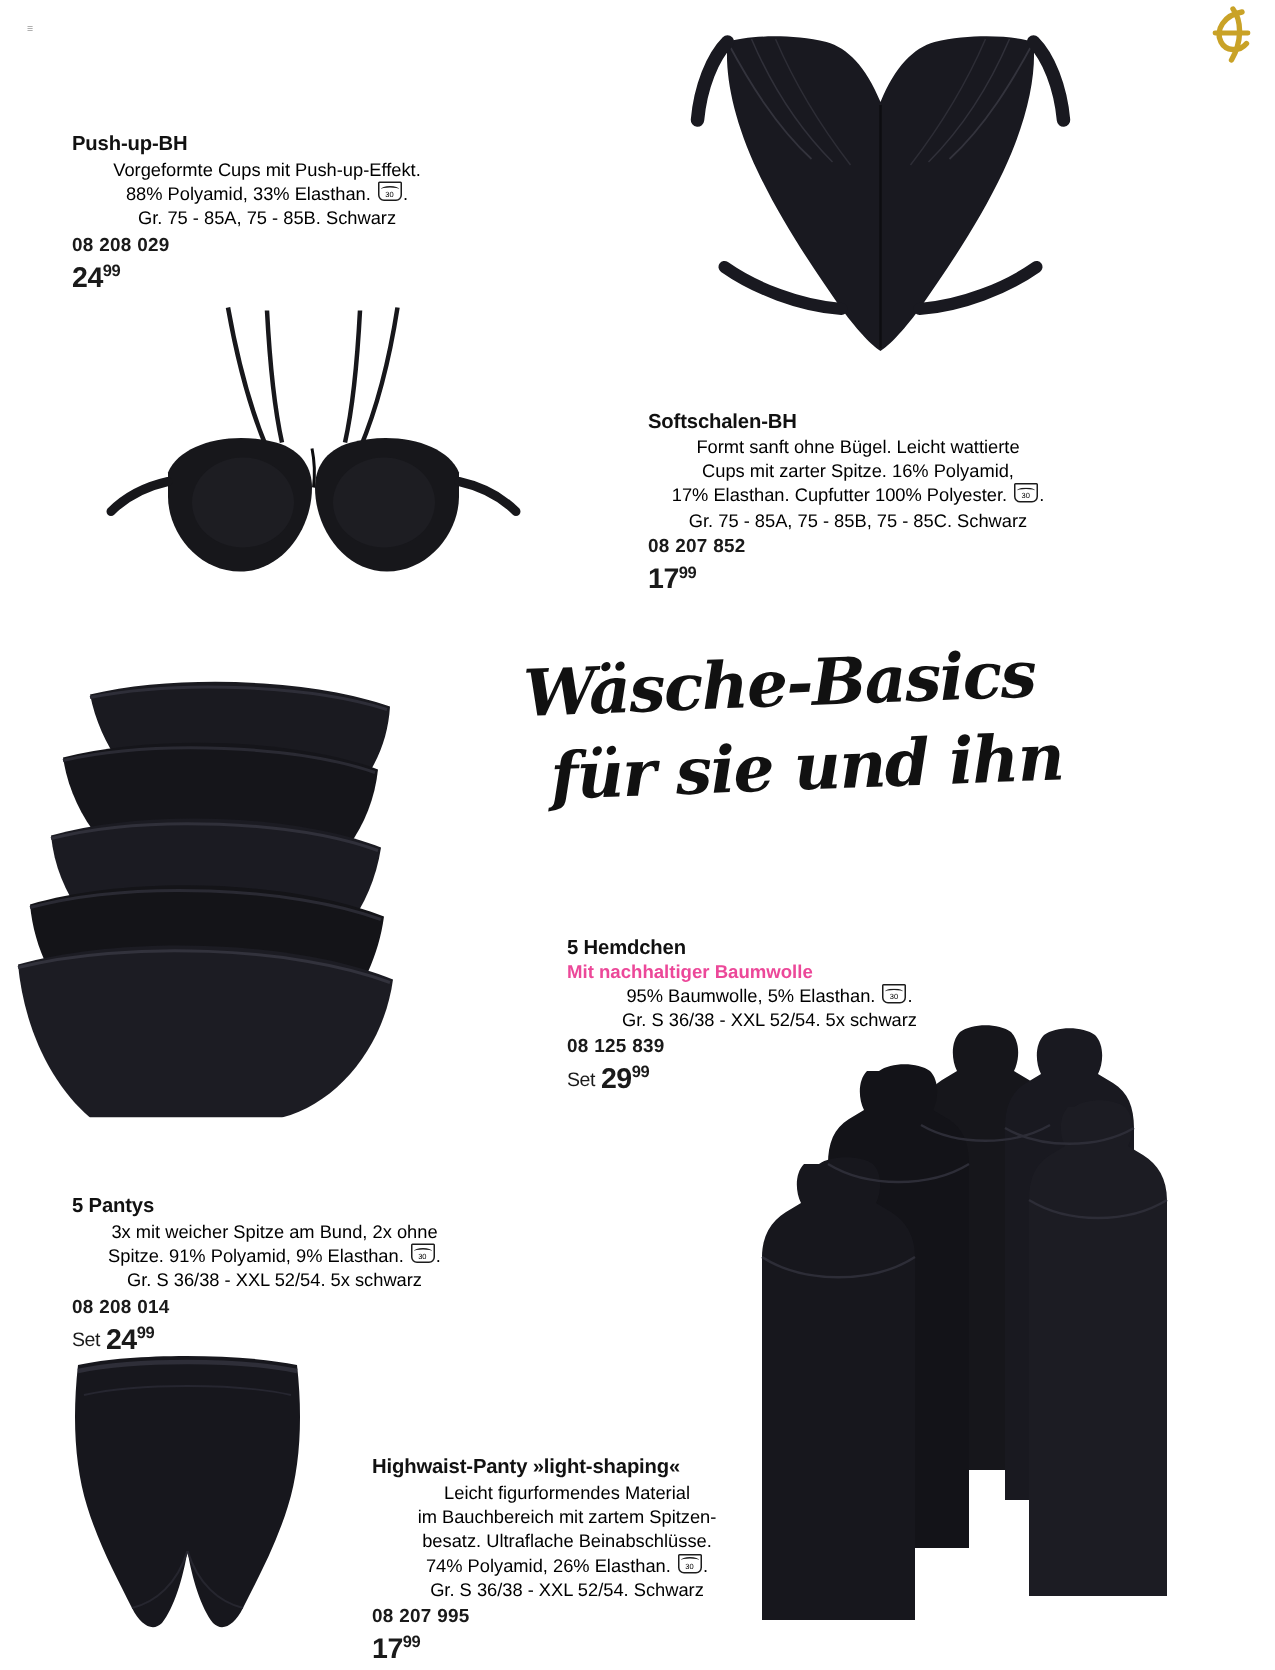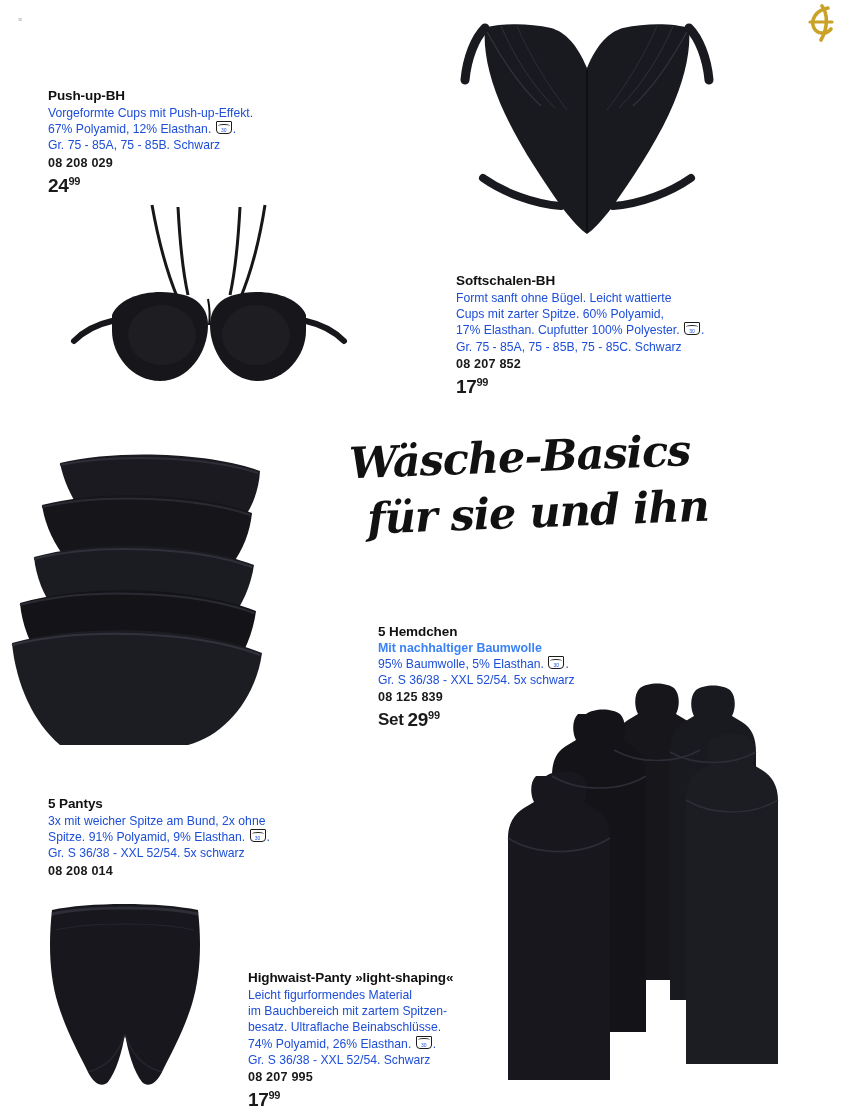--- a/index.html
+++ b/index.html
@@ -26,50 +26,51 @@
     position: absolute;
   }
   .title {
     font-weight: bold;
     font-size: 13.5px;
     letter-spacing: -0.1px;
     margin-bottom: 2px;
     color: #111;
   }
   .green {
-    color: #3b82f6;
+    color: #ec4899;
     font-weight: bold;
     font-size: 12.4px;
     margin-bottom: 1px;
   }
   .desc {
     font-size: 12.2px;
     line-height: 16.2px;
-    color: #1d4ed8;
+    color: #000000;
+    text-align: center;
   }
   .artnr {
     font-weight: bold;
     font-size: 12.6px;
     margin-top: 2px;
     letter-spacing: 0.2px;
   }
   .price {
     margin-top: 5px;
     font-size: 19px;
     font-weight: bold;
     letter-spacing: -0.3px;
   }
   .price .cents {
     font-size: 11px;
     vertical-align: super;
     font-weight: bold;
   }
   .price .setlabel {
-    font-size: 17px;
-    font-weight: bold;
+    font-size: 13px;
+    font-weight: normal;
     margin-right: 4px;
     vertical-align: 2px;
   }
   .wash {
     display: inline-block;
     width: 14px;
     height: 11px;
     border: 1.2px solid #1c1c1c;
     border-radius: 1px 1px 4px 4px;
     position: relative;
@@ -249,35 +250,35 @@
       <path d="M46 30 C82 22, 148 22, 184 30" fill="none" stroke="#262630" stroke-width="1.2"></path>
       <path d="M78 172 C94 168, 108 156, 115 134" fill="none" stroke="#26262f" stroke-width="1.4"></path>
       <path d="M152 172 C136 168, 122 156, 115 134" fill="none" stroke="#26262f" stroke-width="1.4"></path>
     </svg>
   </div>
 
   <div class="block" style="left:48px; top:88px; width:260px;">
     <div class="title">Push-up-BH</div>
     <div class="desc">
       <span>Vorgeformte Cups mit Push-up-Effekt.</span><br>
-      <span>67% Polyamid, 12% Elasthan.</span>
+      <span>88% Polyamid, 33% Elasthan.</span>
       <span class="wash"></span>.<br>
       <span>Gr. 75 - 85A, 75 - 85B. Schwarz</span>
     </div>
     <div class="artnr">08 208 029</div>
     <div class="price">
       <span>24</span><span class="cents">99</span>
     </div>
   </div>
 
-  <div class="block" style="left:456px; top:273px; width:280px;">
+  <div class="block" style="left:432px; top:273px; width:280px;">
     <div class="title">Softschalen-BH</div>
     <div class="desc">
       <span>Formt sanft ohne Bügel. Leicht wattierte</span><br>
-      <span>Cups mit zarter Spitze. 60% Polyamid,</span><br>
+      <span>Cups mit zarter Spitze. 16% Polyamid,</span><br>
       <span>17% Elasthan. Cupfutter 100% Polyester.</span>
       <span class="wash"></span>.<br>
       <span>Gr. 75 - 85A, 75 - 85B, 75 - 85C. Schwarz</span>
     </div>
     <div class="artnr">08 207 852</div>
     <div class="price">
       <span>17</span><span class="cents">99</span>
     </div>
   </div>
 
@@ -302,20 +303,23 @@
 
   <div class="block" style="left:48px; top:750px; width:270px;margin-top:46px;">
     <div class="title">5 Pantys</div>
     <div class="desc">
       <span>3x mit weicher Spitze am Bund, 2x ohne</span><br>
       <span>Spitze. 91% Polyamid, 9% Elasthan.</span>
       <span class="wash"></span>.<br>
       <span>Gr. S 36/38 - XXL 52/54. 5x schwarz</span>
     </div>
     <div class="artnr">08 208 014</div>
+    <div class="price">
+      <span class="setlabel">Set</span><span>24</span><span class="cents">99</span>
+    </div>
   </div>
 
   <div class="block" style="left:248px; top:970px; width:260px;">
     <div class="title">Highwaist-Panty »light-shaping«</div>
     <div class="desc">
       <span>Leicht figurformendes Material</span><br>
       <span>im Bauchbereich mit zartem Spitzen-</span><br>
       <span>besatz. Ultraflache Beinabschlüsse.</span><br>
       <span>74% Polyamid, 26% Elasthan.</span>
       <span class="wash"></span>.<br>

